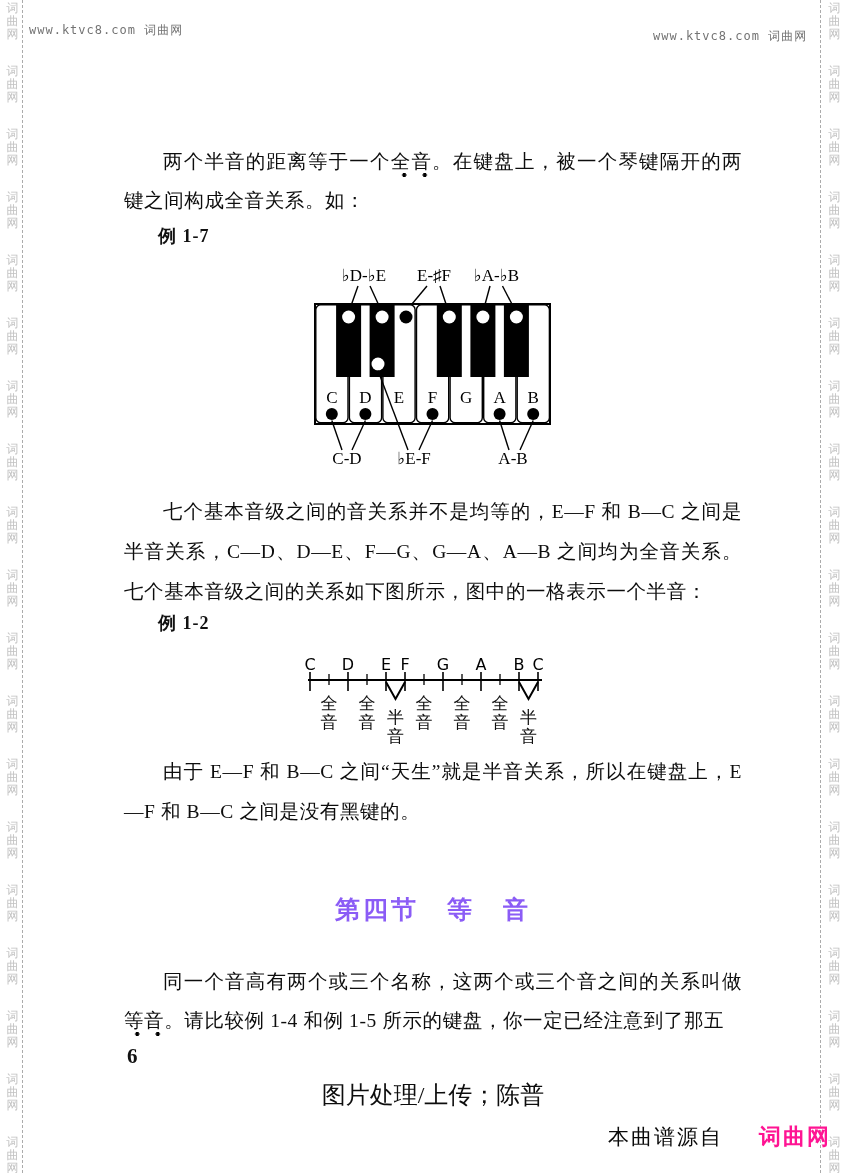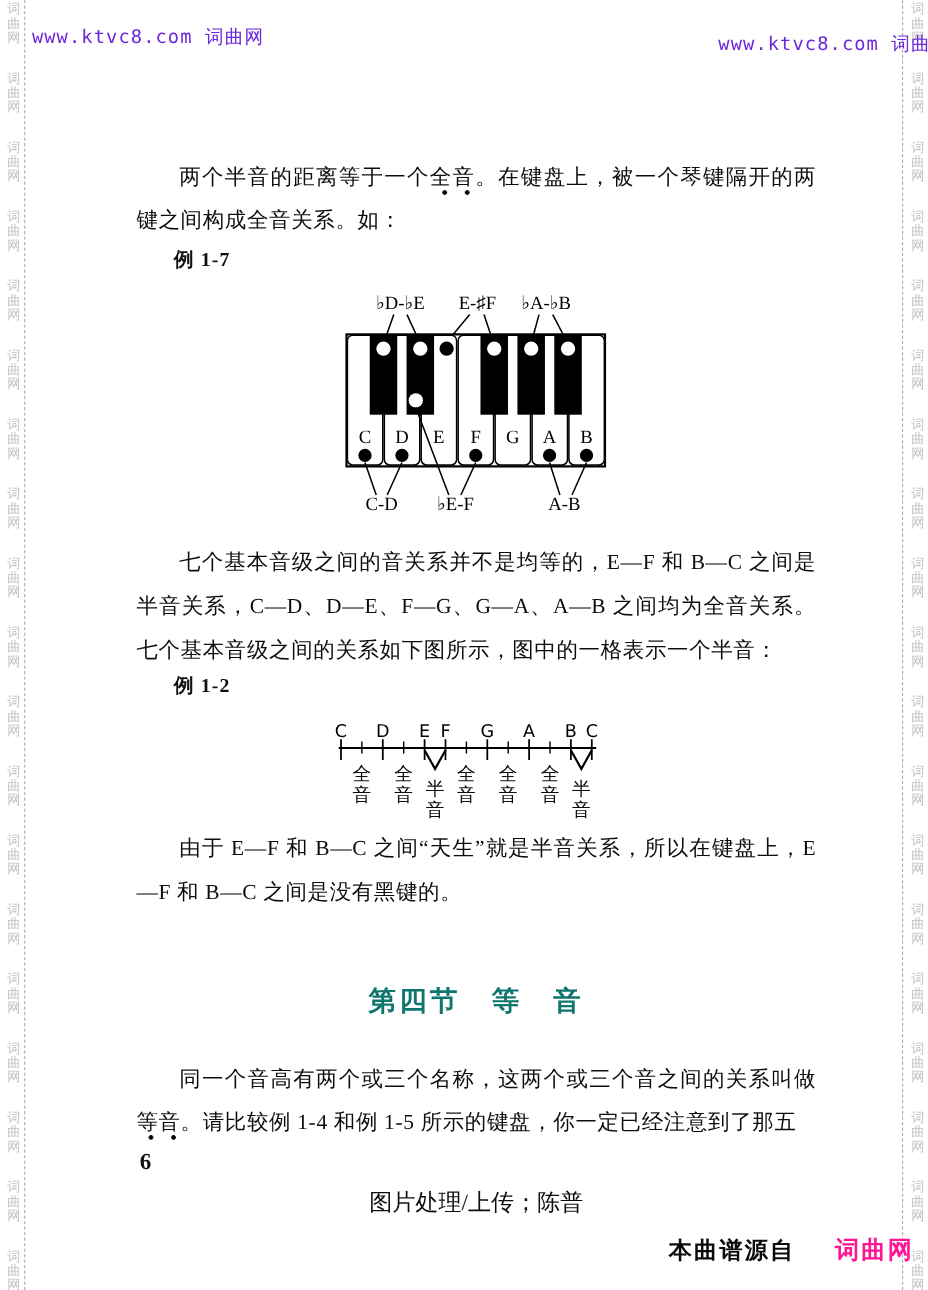--- a/index.html
+++ b/index.html
@@ -12,42 +12,42 @@
   .wm-col {
     position:absolute; top:2px; width:15px; word-break:break-all;
     text-align:center; color:#c2c2c2; font-size:12px; line-height:13px;
     font-family:"Liberation Serif",serif;
   }
   .wm-col .wm-group { margin-bottom:24px; }
   .vdash { position:absolute; top:0; height:100%; width:0; border-left:1px dashed #ababab; }
   
   .top-wm {
     position:absolute; font-family:"DejaVu Sans Mono",monospace;
-    font-size:17px; letter-spacing:1px; color:#6d28d9; white-space:nowrap;
+    font-size:12px; letter-spacing:1px; color:#737373; white-space:nowrap;
   }
   
   .para {
     position:absolute; left:124px; width:618px; font-size:19.5px;
     line-height:39px; letter-spacing:0.6px; text-align:justify;
     text-indent:2em; color:#0d0d0d;
   }
   .emph {
     background-image: radial-gradient(circle at center, #000 1.8px, transparent 2.3px);
     background-size: 20.5px 6px; background-repeat: repeat-x;
     background-position: 3px 100%; padding-bottom: 6px;
   }
   .ex-label { position:absolute; left:158px; font-size:18px; font-weight:bold; letter-spacing:1px; }
   .section-title {
     position:absolute; left:124px; width:618px; text-align:center;
-    font-size:25px; font-weight:bold; letter-spacing:3px; color:#0f766e;
+    font-size:25px; font-weight:bold; letter-spacing:3px; color:#8b5cf6;
   }
   .page-num { position:absolute; left:127px; top:1044px; font-size:21px; font-weight:bold; }
-  .credit { position:absolute; left:124px; width:618px; top:1079px; text-align:center; font-size:21px; color:#0d0d0d; }
+  .credit { position:absolute; left:124px; width:618px; top:1079px; text-align:center; font-size:24px; color:#0d0d0d; }
   .source-line { position:absolute; left:608px; top:1122px; white-space:nowrap; }
-  .source-prefix { font-size:21px; font-weight:bold; color:#0a0a0a; letter-spacing:2px; }
+  .source-prefix { font-size:21px; font-weight:normal; color:#0a0a0a; letter-spacing:2px; }
   .source-brand { font-size:22px; font-weight:bold; margin-left:32px; letter-spacing:2px; }
   
   .kbd-wrap { position:absolute; left:300px; top:252px; width:280px; height:218px; }
   .scale-wrap { position:absolute; left:298px; top:648px; width:260px; height:112px; }
   .interval-label {
     position:absolute; width:20px; font-size:17px; line-height:19px;
     word-break:break-all; text-align:center; color:#0d0d0d; font-weight:500;
   }
   svg text { font-family:"Liberation Serif","DejaVu Serif",serif; fill:#000; }
   svg text.sans { font-family:"DejaVu Sans","Liberation Sans",sans-serif; }

